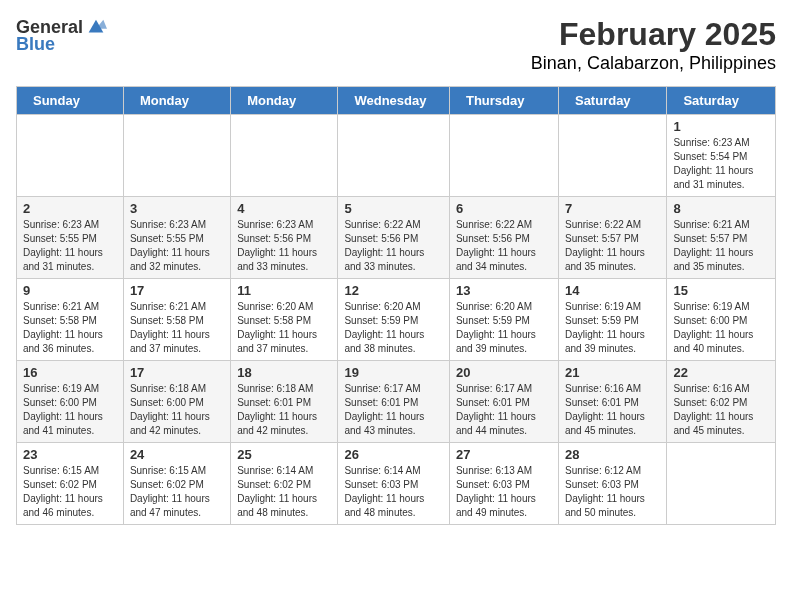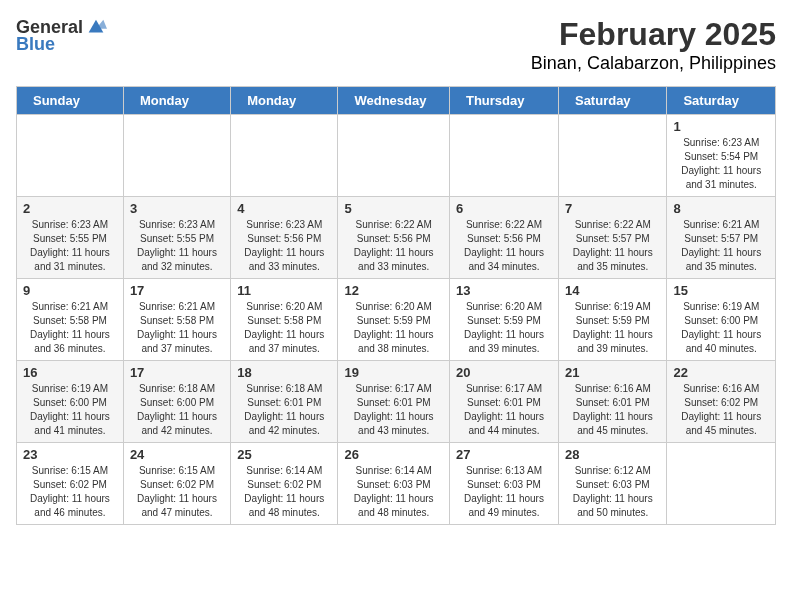--- a/index.html
+++ b/index.html
@@ -73,21 +73,20 @@
     .day-number {
       font-size: 13px;
       font-weight: bold;
       display: block;
       margin-bottom: 2px;
     }
     .day-info {
       font-size: 10px;
       line-height: 1.4;
       color: #333;
-      text-align: center;
     }
     .empty-cell {
       background: #f9f9f9;
     }
     tr:nth-child(even) td {
       background-color: #f5f5f5;
     }
     tr:nth-child(odd) td {
       background-color: #fff;
     }

